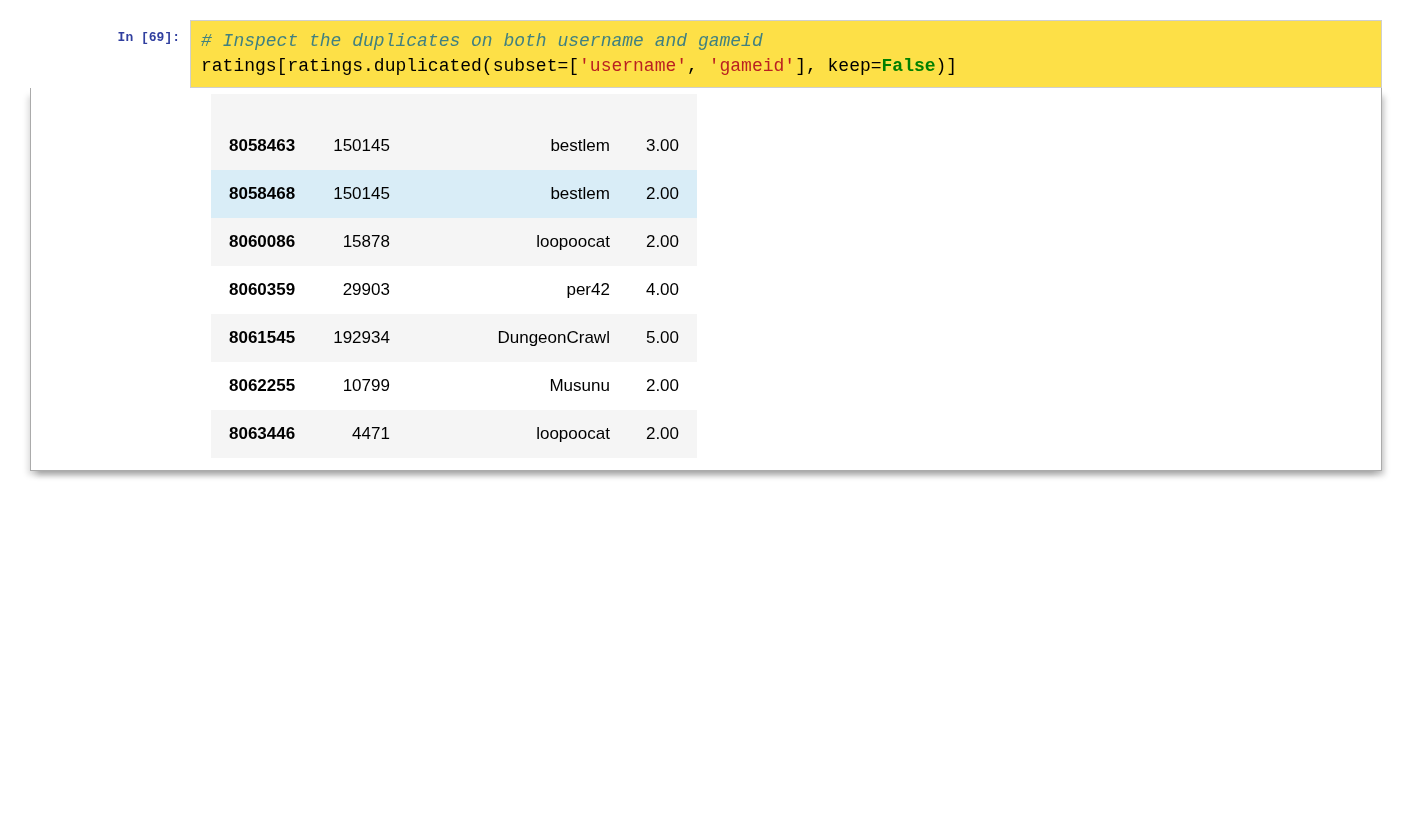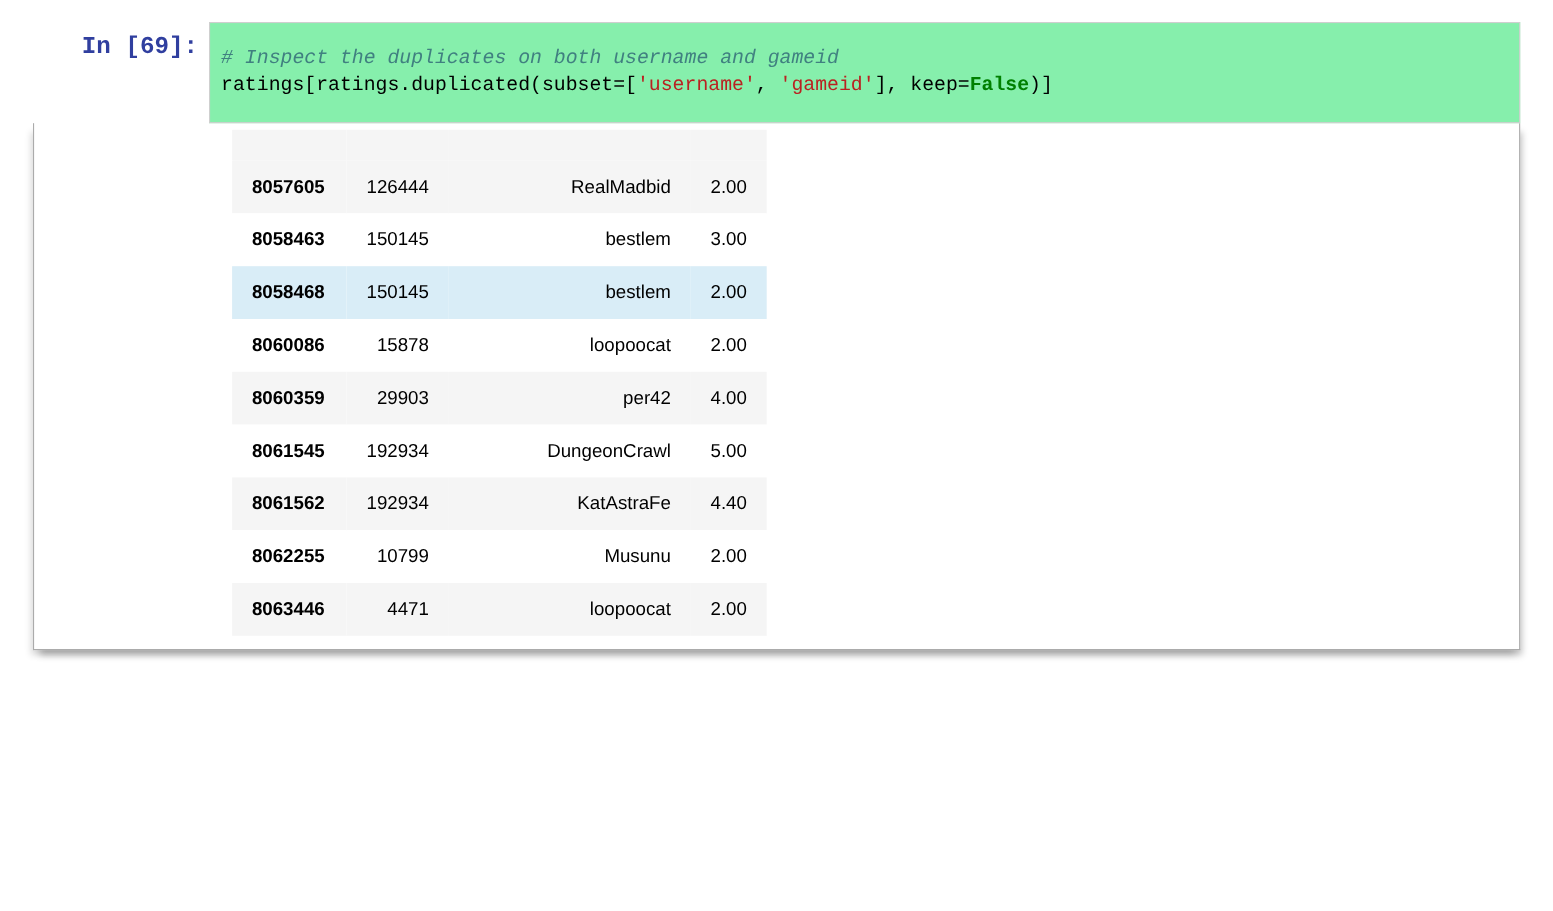--- a/index.html
+++ b/index.html
@@ -11,31 +11,31 @@
     }
     .cell {
       display: flex;
       align-items: flex-start;
     }
     .prompt {
       width: 160px;
       text-align: right;
       padding: 10px 10px 0 0;
       font-family: "Menlo", "Monaco", "Courier New", monospace;
-      font-size: 22px;
+      font-size: 13px;
       flex-shrink: 0;
       color: #303F9F;
       font-weight: bold;
     }
     .prompt .in-label { color: #303F9F; }
     .code-area {
       flex: 1;
-      background: #86efac;
+      background: #fde047;
       border: 1px solid #cfcfcf;
-      padding: 20px 10px;
+      padding: 8px 10px;
       font-family: "Menlo", "Monaco", "Courier New", monospace;
       font-size: 18px;
       line-height: 1.4;
       white-space: pre;
       overflow-x: auto;
     }
     .tok-comment { color: #408080; font-style: italic; }
     .tok-plain { color: #000; }
     .tok-str { color: #BA2121; }
     .tok-kw { color: #008000; font-weight: bold; }
@@ -103,26 +103,20 @@
   <div class="table-container">
     <table class="dataframe">
       <tbody id="tbody">
         <tr class="blank-header-row">
           <th class="idx"></th>
           <td class="col-gameid"></td>
           <td class="col-username"></td>
           <td class="col-rating"></td>
         </tr>
           <tr>
-            <th class="idx">8057605</th>
-            <td class="col-gameid">126444</td>
-            <td class="col-username">RealMadbid</td>
-            <td class="col-rating">2.00</td>
-          </tr>
-          <tr>
             <th class="idx">8058463</th>
             <td class="col-gameid">150145</td>
             <td class="col-username">bestlem</td>
             <td class="col-rating">3.00</td>
           </tr>
           <tr class="highlight">
             <th class="idx">8058468</th>
             <td class="col-gameid">150145</td>
             <td class="col-username">bestlem</td>
             <td class="col-rating">2.00</td>
@@ -139,26 +133,20 @@
             <td class="col-username">per42</td>
             <td class="col-rating">4.00</td>
           </tr>
           <tr>
             <th class="idx">8061545</th>
             <td class="col-gameid">192934</td>
             <td class="col-username">DungeonCrawl</td>
             <td class="col-rating">5.00</td>
           </tr>
           <tr>
-            <th class="idx">8061562</th>
-            <td class="col-gameid">192934</td>
-            <td class="col-username">KatAstraFe</td>
-            <td class="col-rating">4.40</td>
-          </tr>
-          <tr>
             <th class="idx">8062255</th>
             <td class="col-gameid">10799</td>
             <td class="col-username">Musunu</td>
             <td class="col-rating">2.00</td>
           </tr>
           <tr>
             <th class="idx">8063446</th>
             <td class="col-gameid">4471</td>
             <td class="col-username">loopoocat</td>
             <td class="col-rating">2.00</td>

